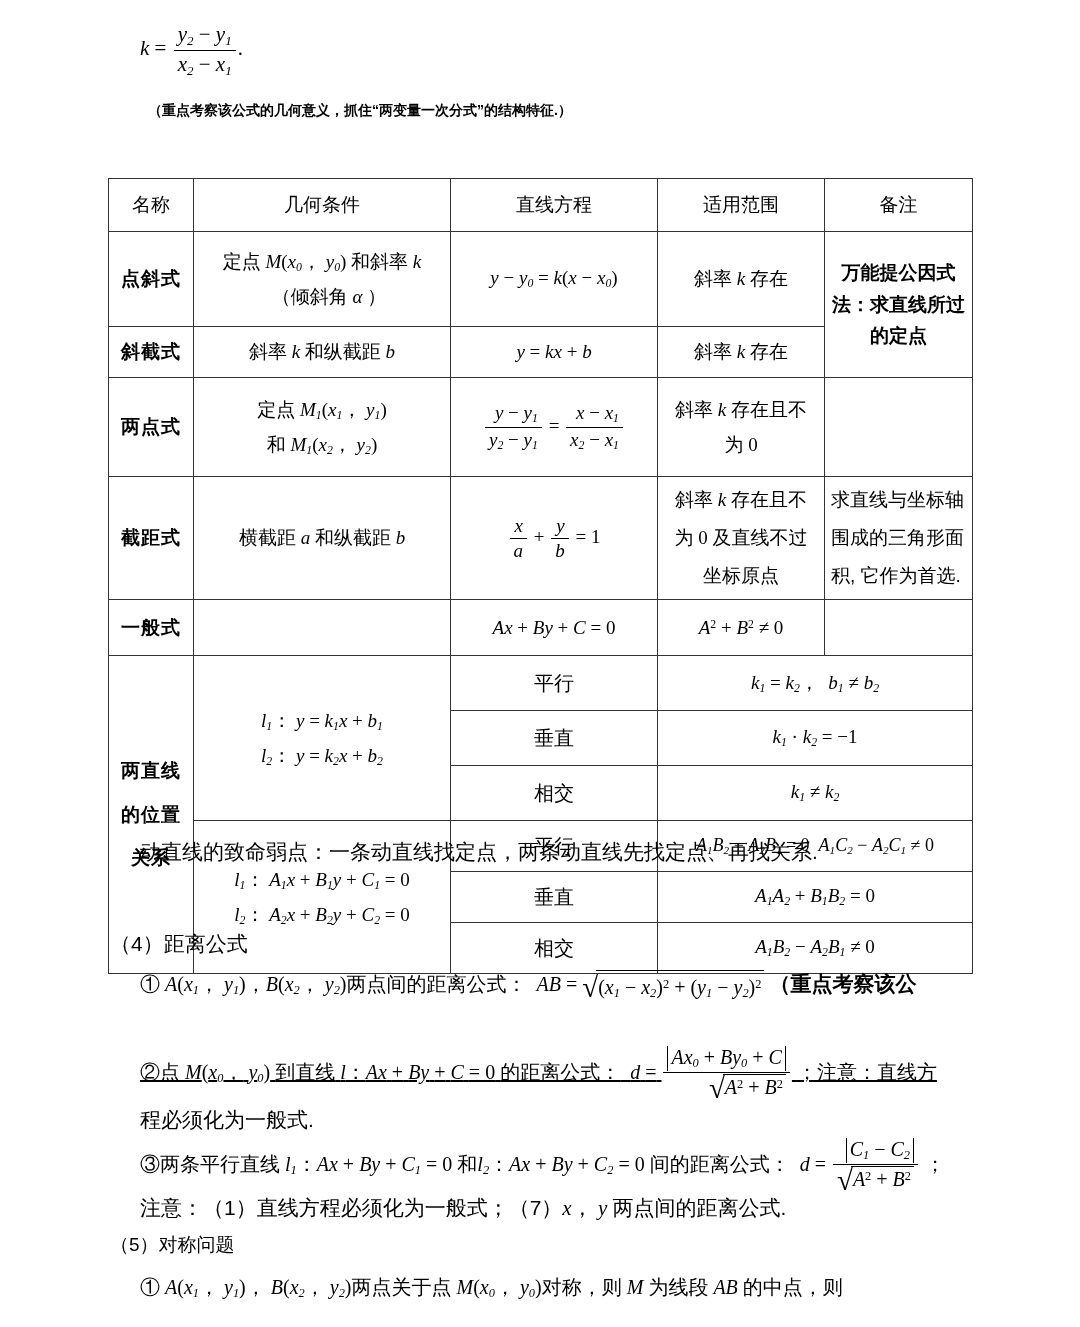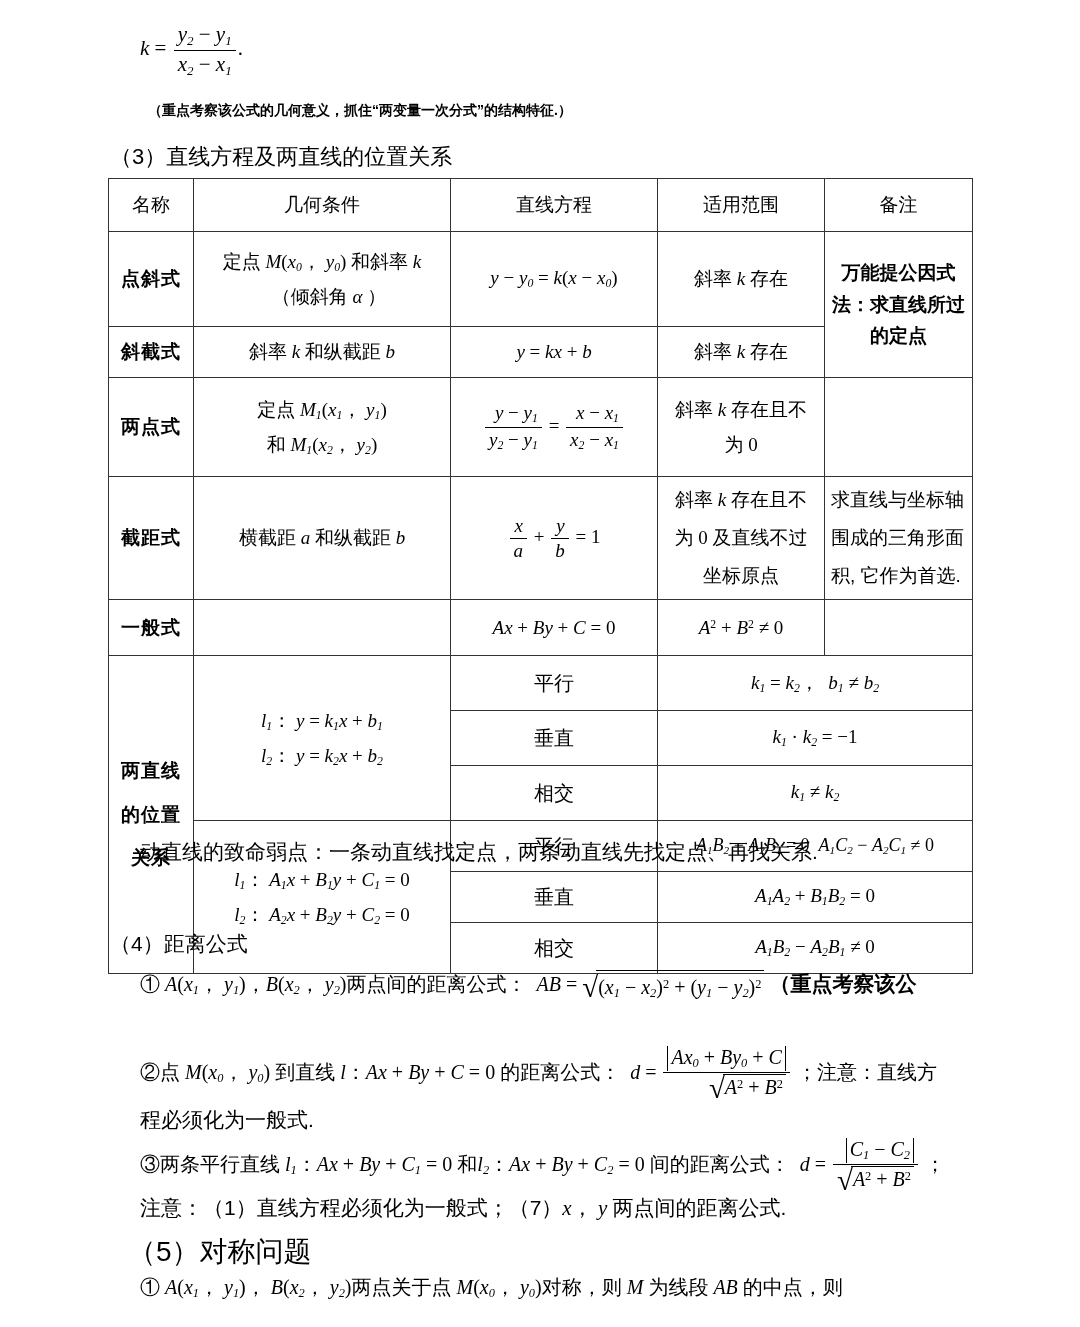--- a/index.html
+++ b/index.html
@@ -113,21 +113,20 @@
   <div class="topformula">
     <span class="mi">k</span> <span class="mn">=</span>
     <span class="frac">
       <span class="num"><span class="mi">y</span><sub class="mi">2</sub> <span class="mn">−</span> <span class="mi">y</span><sub class="mi">1</sub></span>
       <span class="den"><span class="mi">x</span><sub class="mi">2</sub> <span class="mn">−</span> <span class="mi">x</span><sub class="mi">1</sub></span>
     </span><span class="mn">.</span>
   </div>
 
   <div class="para bold-note" style="left:148px; top:100px; font-size:14px;">（重点考察该公式的几何意义，抓住“两变量一次分式”的结构特征.）</div>
 
-  <div class="para cjk" style="left:110px; top:140px; font-size:22px;">（3）直线方程及两直线的位置关系</div>
 
   <table class="maintable">
     <colgroup>
       <col style="width:85px">
       <col style="width:257px">
       <col style="width:207px">
       <col style="width:167px">
       <col style="width:148px">
     </colgroup>
     <tbody>
@@ -292,21 +291,21 @@
   <div class="para cjk" style="left:110px; top:928px; font-size:21px;">（4）距离公式</div>
 
   <div class="para" style="left:140px; top:968px; font-size:20px;">
     <span class="mn">①</span>
     <span class="mi">A</span><span class="mn">(</span><span class="mi">x</span><sub class="mi">1</sub><span class="mn">，</span>&nbsp;<span class="mi">y</span><sub class="mi">1</sub><span class="mn">)</span><span class="cjk">，</span><span class="mi">B</span><span class="mn">(</span><span class="mi">x</span><sub class="mi">2</sub><span class="mn">，</span>&nbsp;<span class="mi">y</span><sub class="mi">2</sub><span class="mn">)</span><span class="cjk">两点间的距离公式：</span>&nbsp;
     <span class="mi">AB</span> <span class="mn">=</span>
     <span class="sqrt"><span class="radsign">√</span><span class="rad"><span class="mn">(</span><span class="mi">x</span><sub class="mi">1</sub> <span class="mn">−</span> <span class="mi">x</span><sub class="mi">2</sub><span class="mn">)</span><sup class="mn">2</sup> <span class="mn">+</span> <span class="mn">(</span><span class="mi">y</span><sub class="mi">1</sub> <span class="mn">−</span> <span class="mi">y</span><sub class="mi">2</sub><span class="mn">)</span><sup class="mn">2</sup></span></span>
     <span class="cjk-b" style="font-size:21px;">（重点考察该公</span>
   </div>
 
-  <div class="para" style="left:140px; top:1046px; font-size:20px;">
+  <div class="para" style="left:140px; top:1046px; font-size:20px;text-decoration:underline;">
     <span class="mn">②</span><span class="cjk">点</span> <span class="mi">M</span><span class="mn">(</span><span class="mi">x</span><sub class="mi">0</sub><span class="mn">，</span>&nbsp;<span class="mi">y</span><sub class="mi">0</sub><span class="mn">)</span> <span class="cjk">到直线</span> <span class="mi">l</span><span class="cjk">：</span><span class="mi">Ax</span> <span class="mn">+</span> <span class="mi">By</span> <span class="mn">+</span> <span class="mi">C</span> <span class="mn">= 0</span> <span class="cjk">的距离公式：</span>&nbsp;
     <span class="mi">d</span> <span class="mn">=</span>
     <span class="frac">
       <span class="num"><span class="abs"><span class="mi">Ax</span><sub class="mi">0</sub> <span class="mn">+</span> <span class="mi">By</span><sub class="mi">0</sub> <span class="mn">+</span> <span class="mi">C</span></span></span>
       <span class="den"><span class="sqrt"><span class="radsign">√</span><span class="rad"><span class="mi">A</span><sup class="mn">2</sup> <span class="mn">+</span> <span class="mi">B</span><sup class="mn">2</sup></span></span></span>
     </span>
     <span class="cjk">；注意：直线方</span>
   </div>
   <div class="para cjk" style="left:140px; top:1104px; font-size:21px;">程必须化为一般式.</div>
 
@@ -317,20 +316,20 @@
       <span class="num"><span class="abs"><span class="mi">C</span><sub class="mi">1</sub> <span class="mn">−</span> <span class="mi">C</span><sub class="mi">2</sub></span></span>
       <span class="den"><span class="sqrt"><span class="radsign">√</span><span class="rad"><span class="mi">A</span><sup class="mn">2</sup> <span class="mn">+</span> <span class="mi">B</span><sup class="mn">2</sup></span></span></span>
     </span>
     <span class="cjk">；</span>
   </div>
 
   <div class="para" style="left:140px; top:1192px; font-size:21px;">
     <span class="cjk">注意：（1）直线方程必须化为一般式；（7）</span><span class="mi">x</span><span class="cjk">，</span>&nbsp;<span class="mi">y</span> <span class="cjk">两点间的距离公式.</span>
   </div>
 
-  <div class="para cjk" style="left:128px; top:1230px; font-size:28px;">（5）对称问题</div>
+  <div class="para cjk" style="left:110px; top:1230px; font-size:19px;">（5）对称问题</div>
 
   <div class="para" style="left:140px; top:1272px; font-size:20px;">
     <span class="mn">①</span>
     <span class="mi">A</span><span class="mn">(</span><span class="mi">x</span><sub class="mi">1</sub><span class="mn">，</span>&nbsp;<span class="mi">y</span><sub class="mi">1</sub><span class="mn">)</span><span class="cjk">，</span>&nbsp;<span class="mi">B</span><span class="mn">(</span><span class="mi">x</span><sub class="mi">2</sub><span class="mn">，</span>&nbsp;<span class="mi">y</span><sub class="mi">2</sub><span class="mn">)</span><span class="cjk">两点关于点</span> <span class="mi">M</span><span class="mn">(</span><span class="mi">x</span><sub class="mi">0</sub><span class="mn">，</span>&nbsp;<span class="mi">y</span><sub class="mi">0</sub><span class="mn">)</span><span class="cjk">对称，则</span> <span class="mi">M</span> <span class="cjk">为线段</span> <span class="mi">AB</span> <span class="cjk">的中点，则</span>
   </div>
 
 </div>
 
 </body></html>

